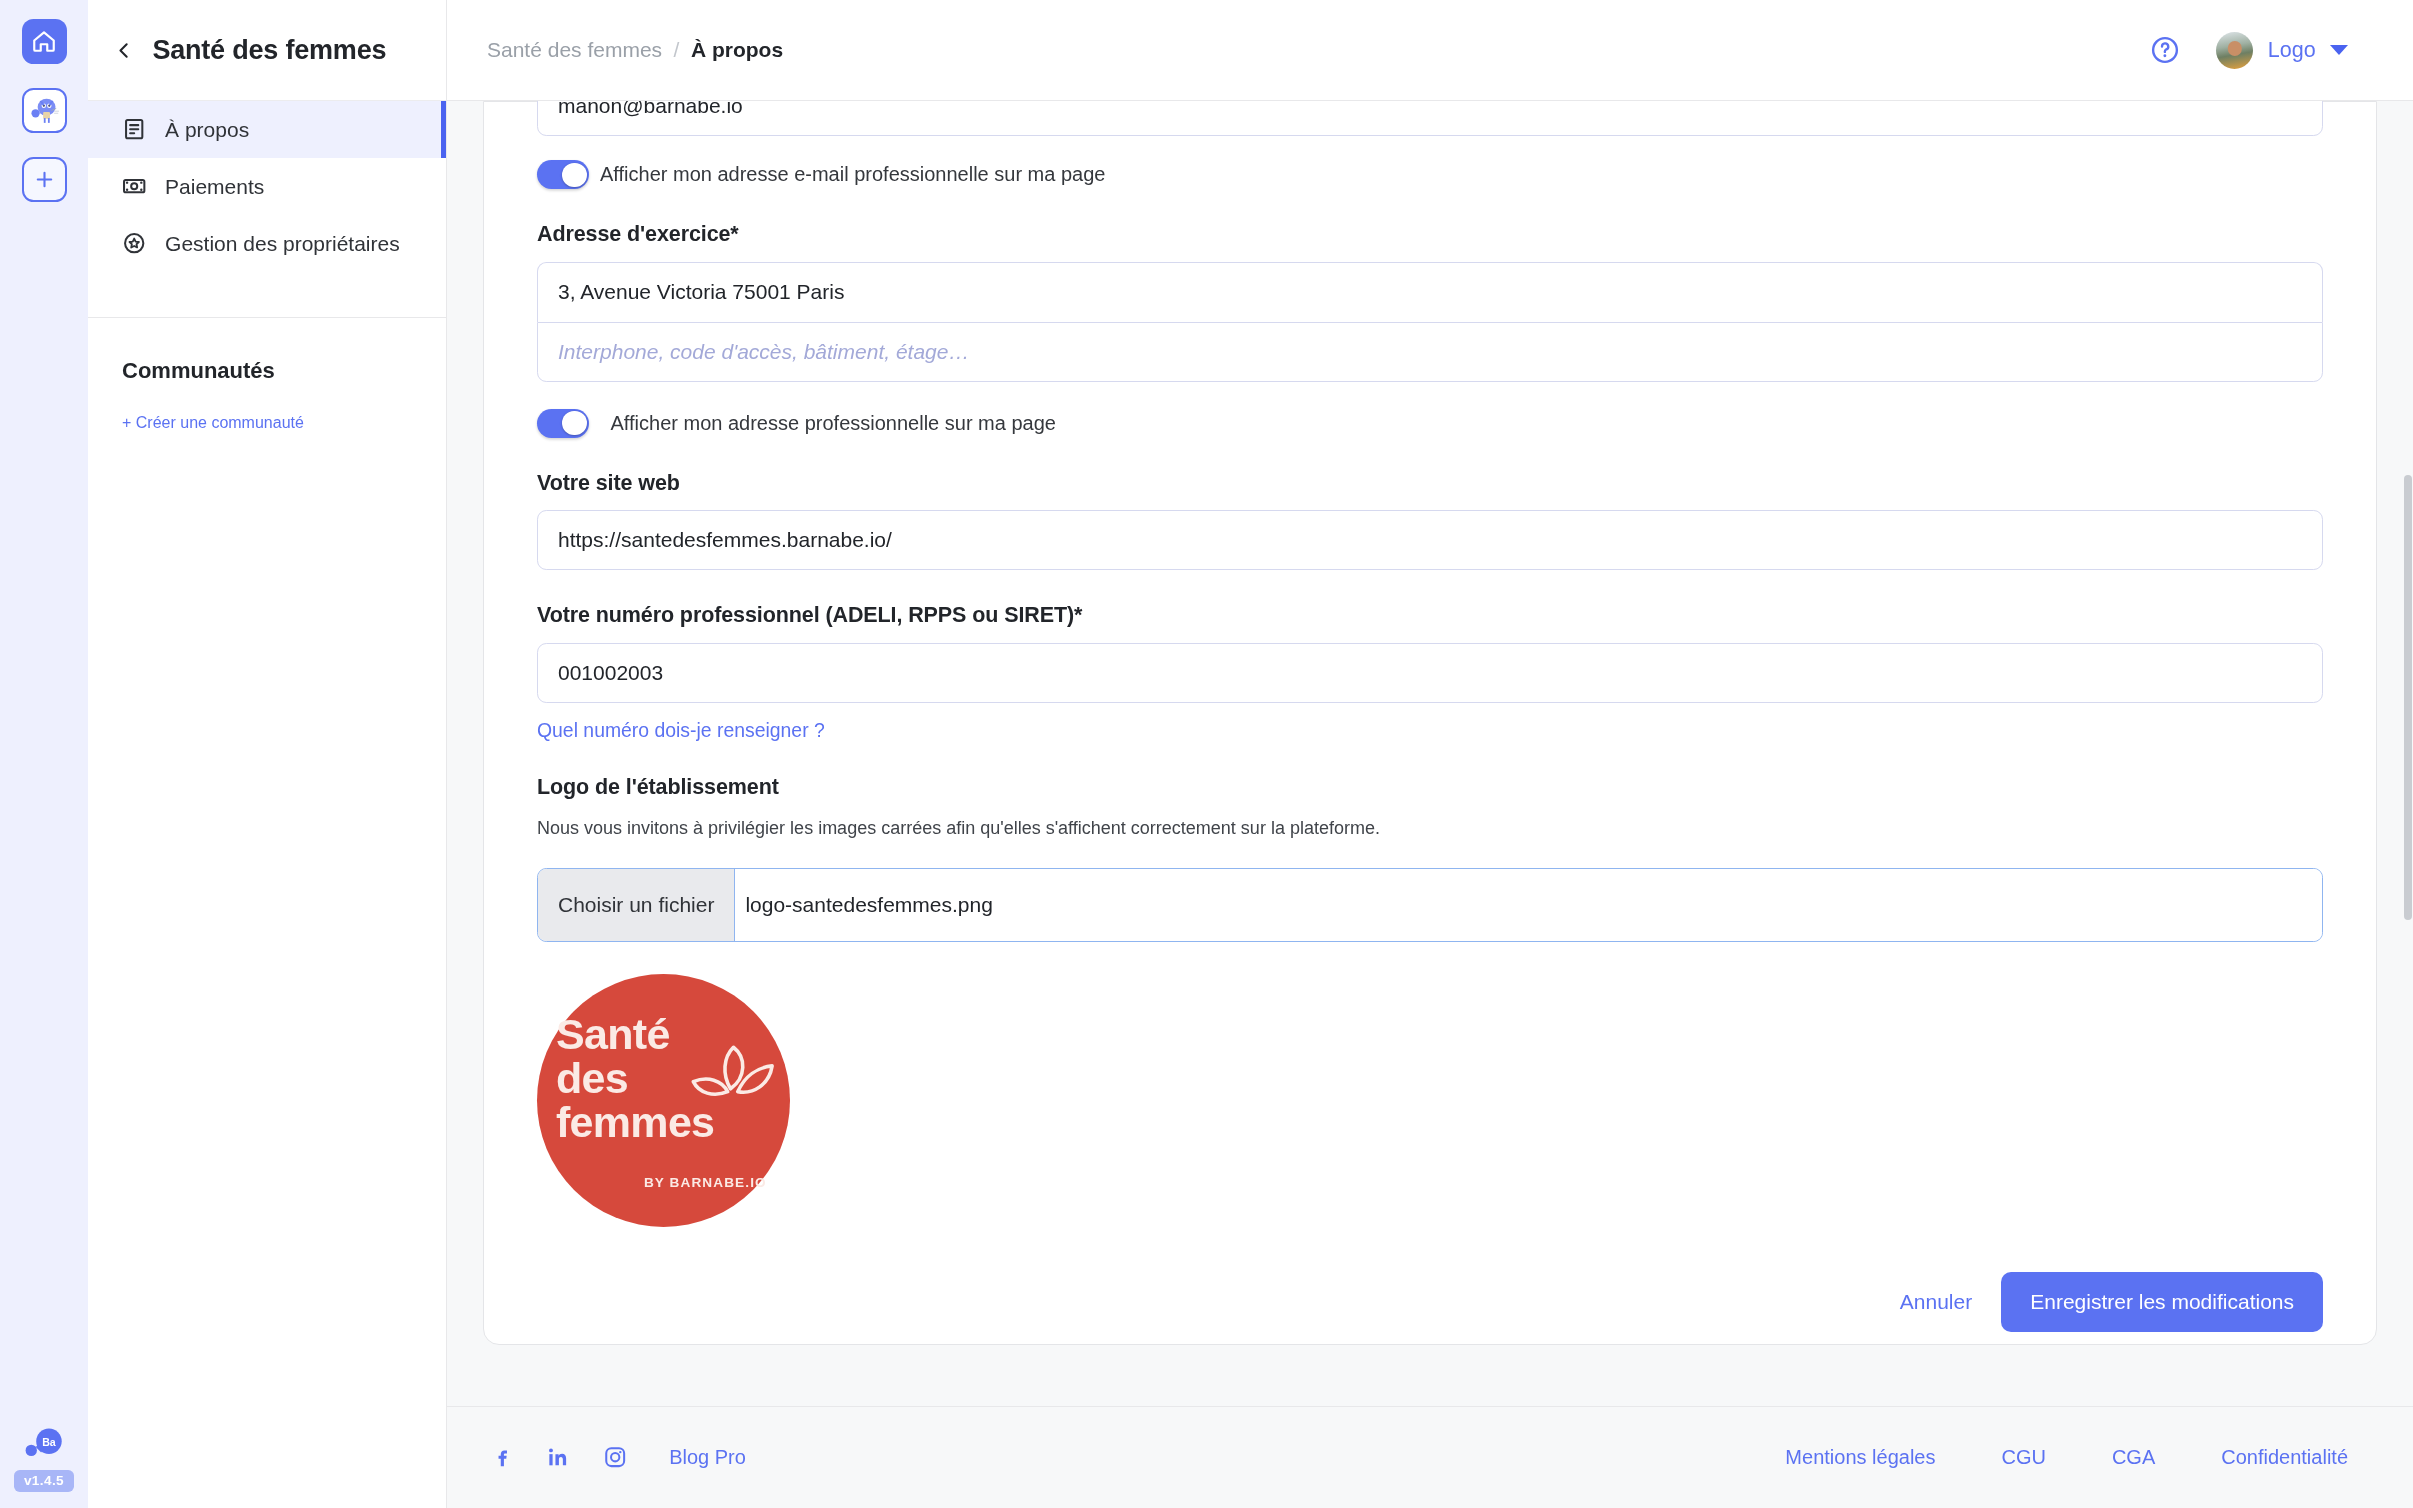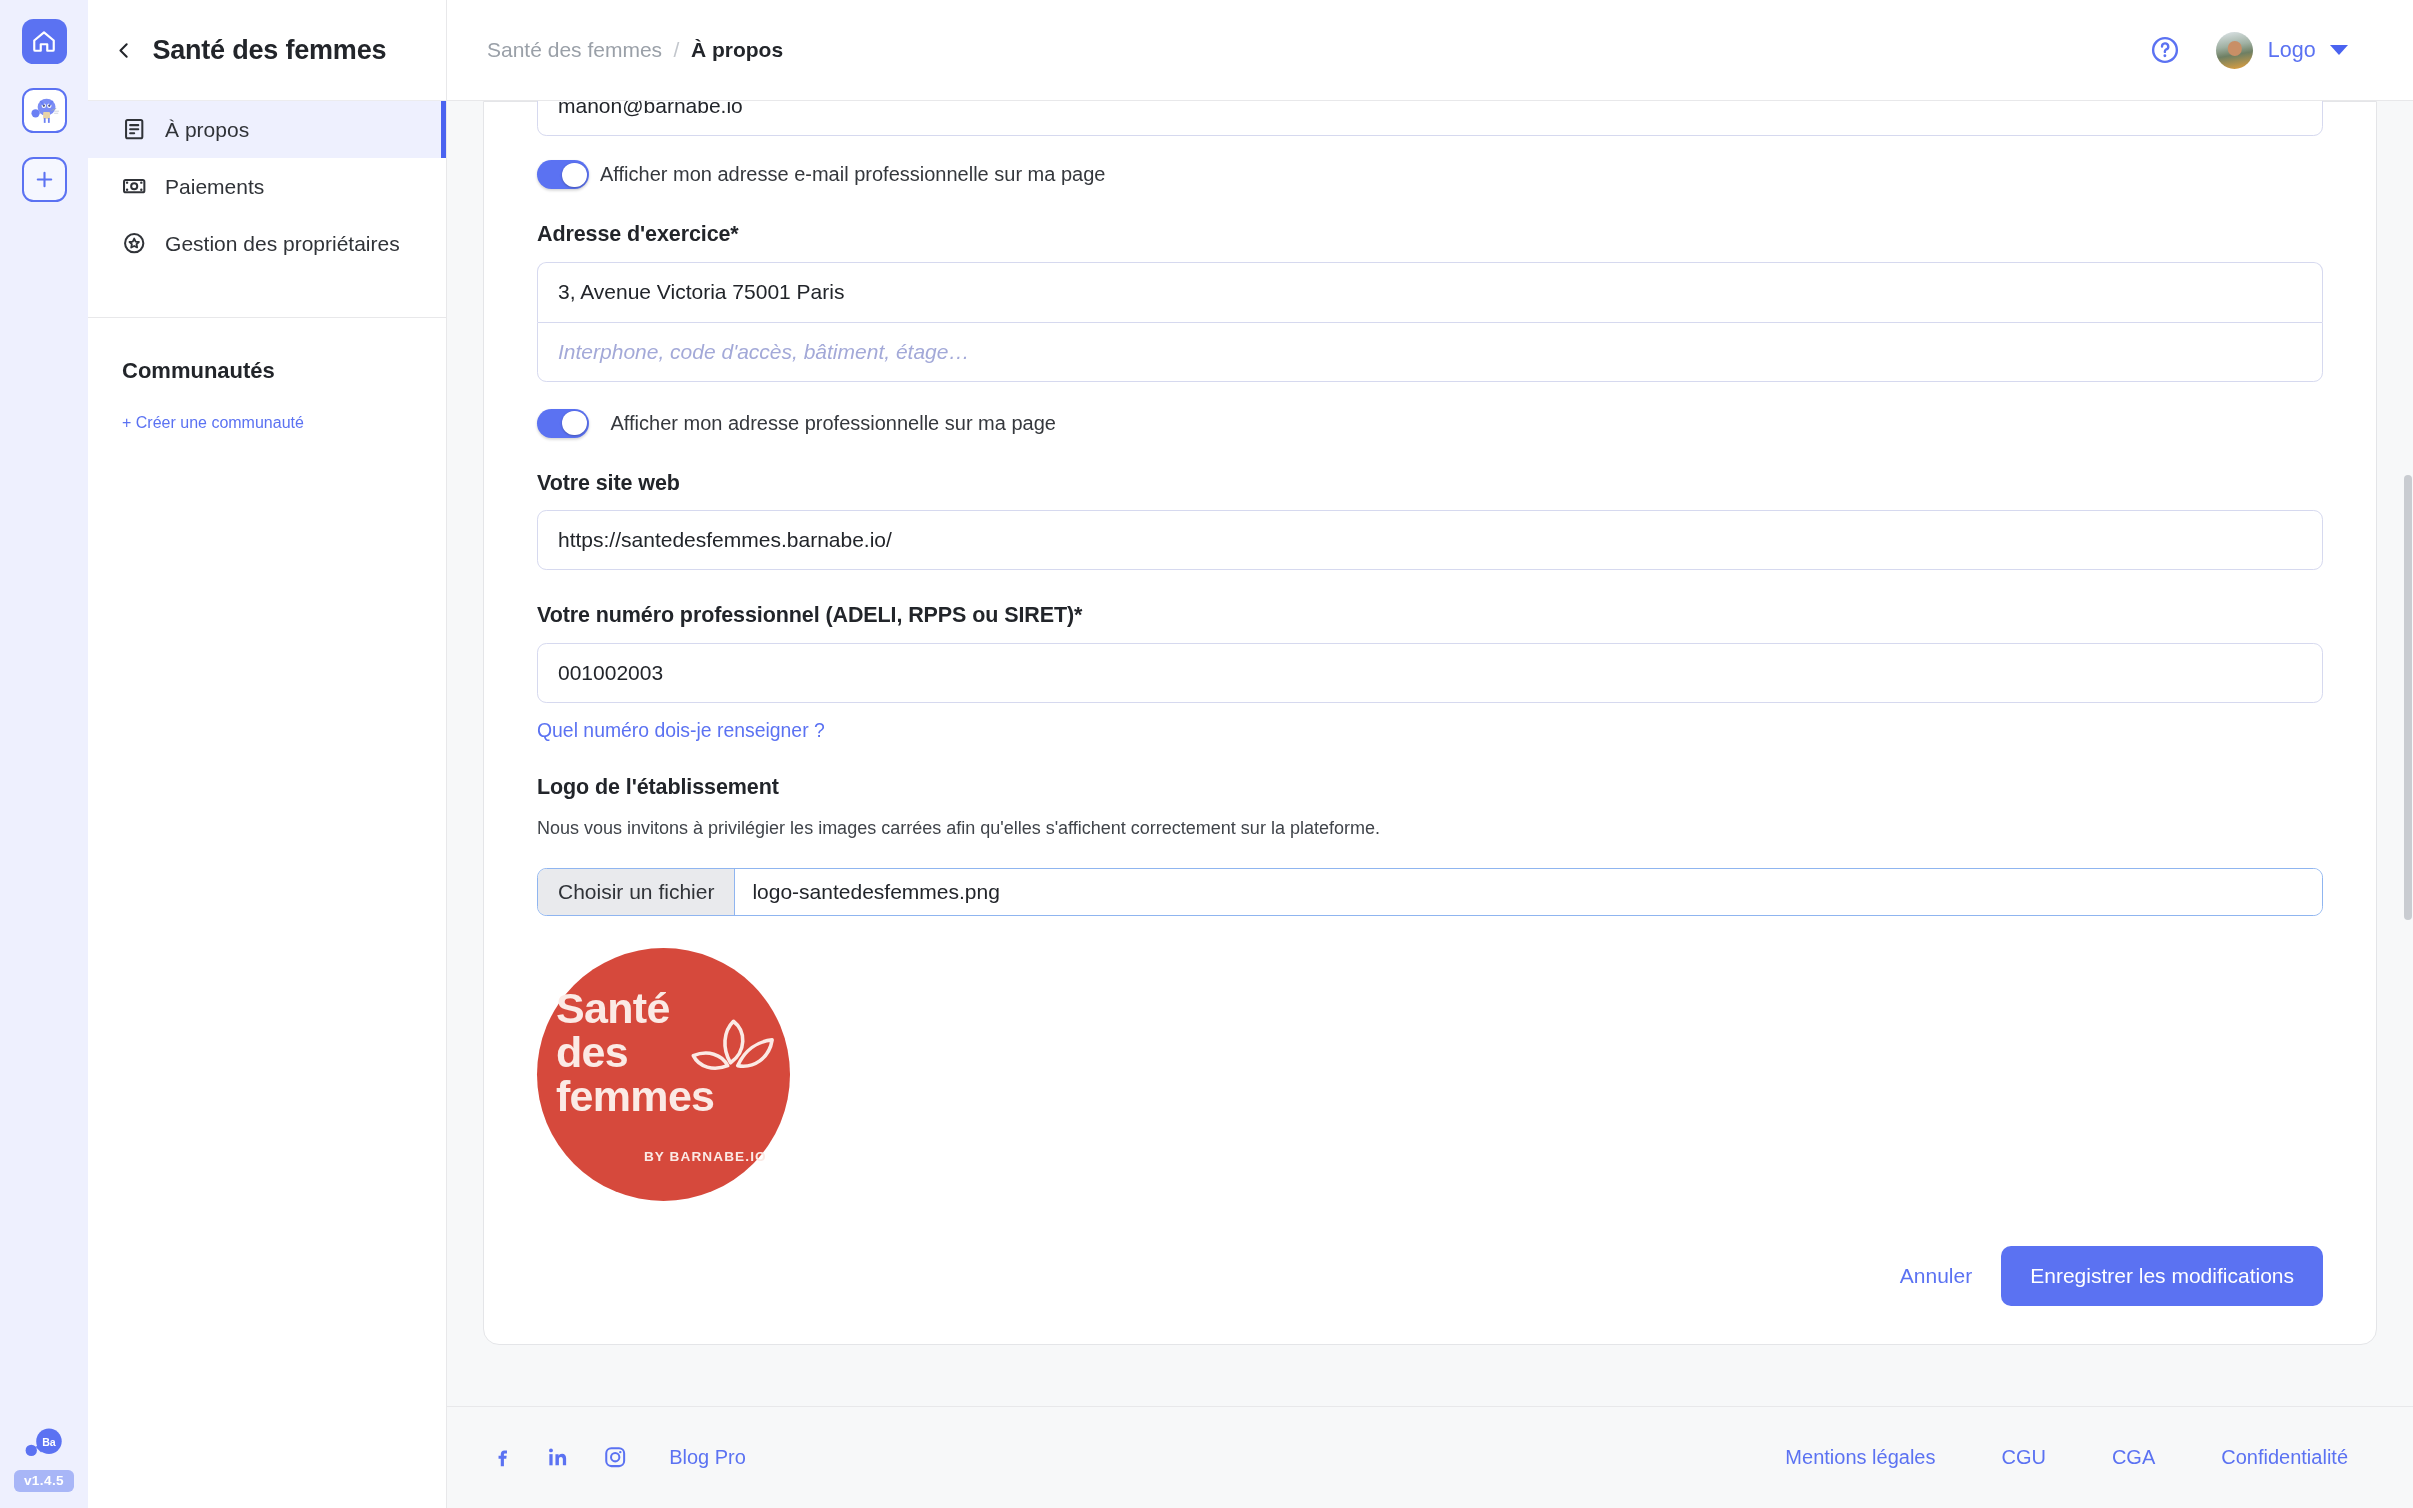--- a/index.html
+++ b/index.html
@@ -131,29 +131,29 @@
   .toggle .knob {
     position: absolute; right: 2.2px; top: 2.2px; width: 24.4px; height: 24.4px;
     border-radius: 50%; background: #fff; box-shadow: 0 0.7px 2.2px rgba(0,0,0,.3);
   }
   .toggle-label { font-size: 20px; color: #35383d; }
   .helper-link { font-size: 19.4px; color: #5b72f2; cursor: pointer; }
   .helper-note { font-size: 18px; color: #40444a; }
 
   .filerow {
     display: flex; align-items: stretch; width: 100%;
-    border: 0.7px solid #8fb5f0; border-radius: 9.3px; overflow: hidden; height: 48px;
+    border: 0.7px solid #8fb5f0; border-radius: 9.3px; overflow: hidden; height: 74px;
   }
   .file-btn {
     background: #e9eaed; border-right: 0.7px solid #8fb5f0;
     display: flex; align-items: center; padding: 0 20px;
     font-size: 21px; color: #303338; cursor: pointer;
   }
   .file-name {
-    flex: 1; display: flex; align-items: center; padding: 0 17px;
+    flex: 1; display: flex; align-items: center; padding: 0 10px;
     font-size: 21px; color: #22252a; background: #fff;
   }
 
   .logo-circle {
     width: 253px; height: 253px; border-radius: 50%; background: #d6493c;
     display: flex; align-items: center; justify-content: center; position: relative;
   }
   .logo-inner { position: relative; width: 215px; height: 187px; }
   .logo-text {
     position: absolute; left: 0; top: 5.7px; width: 151px;

